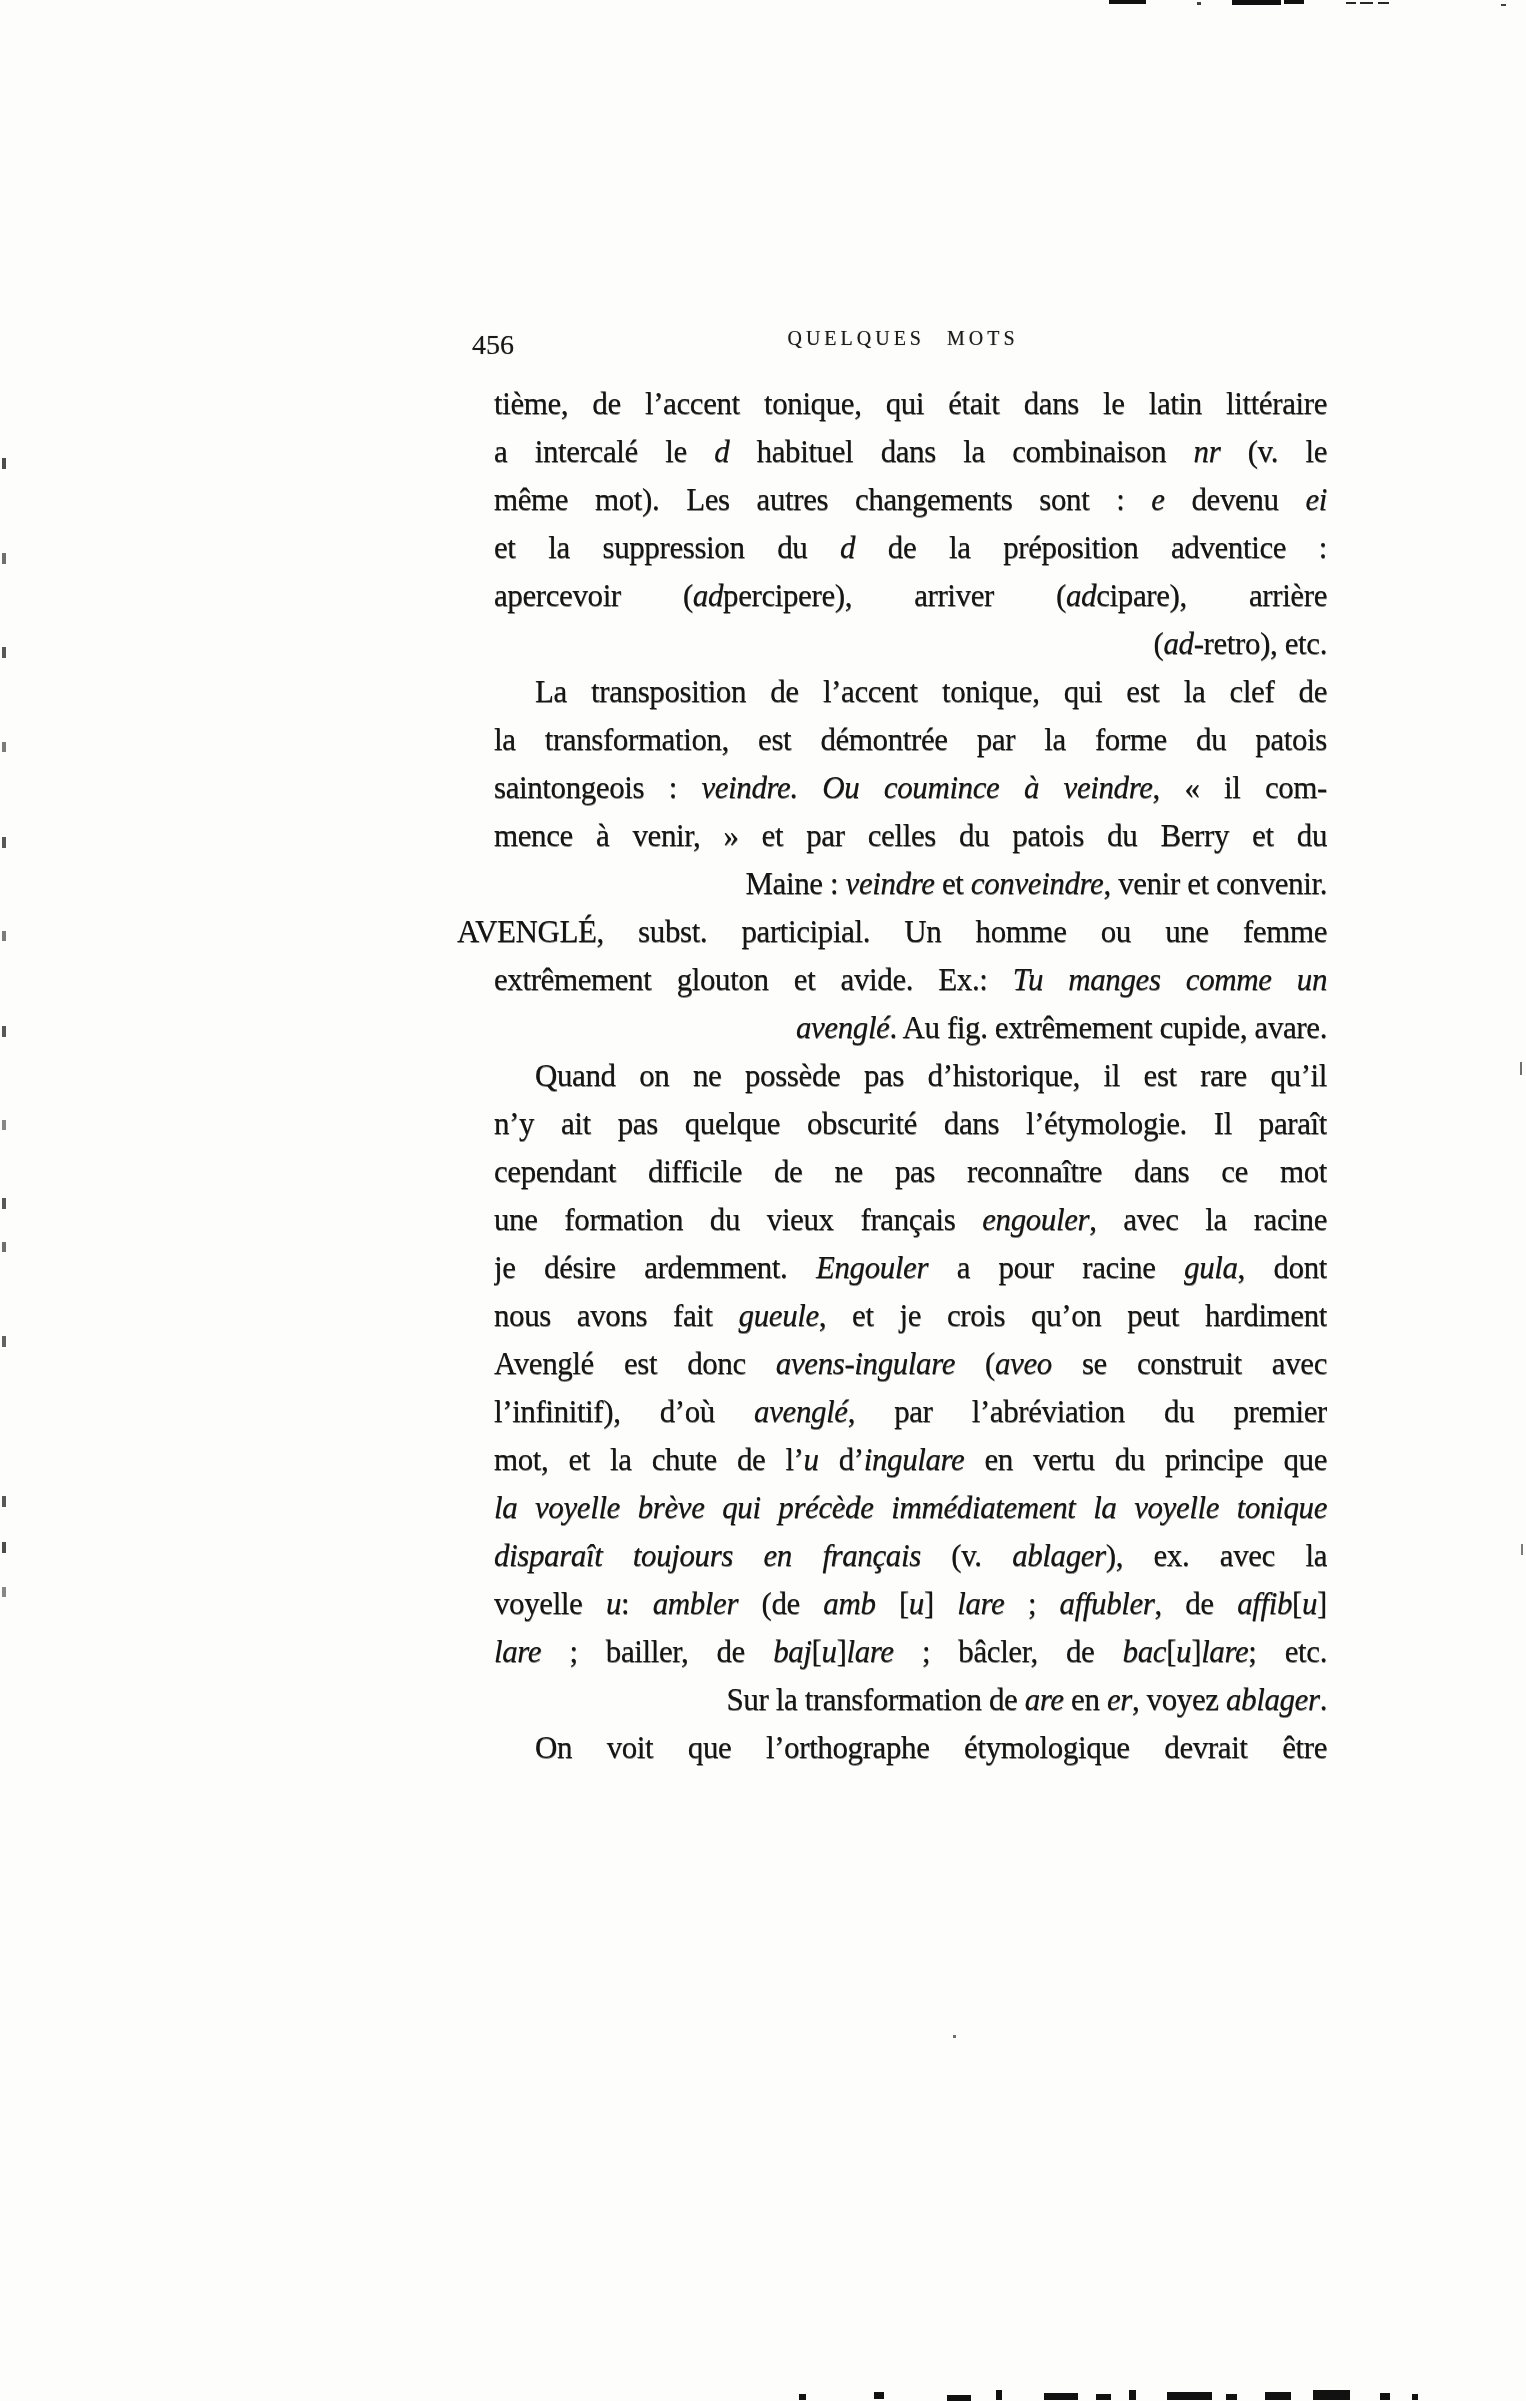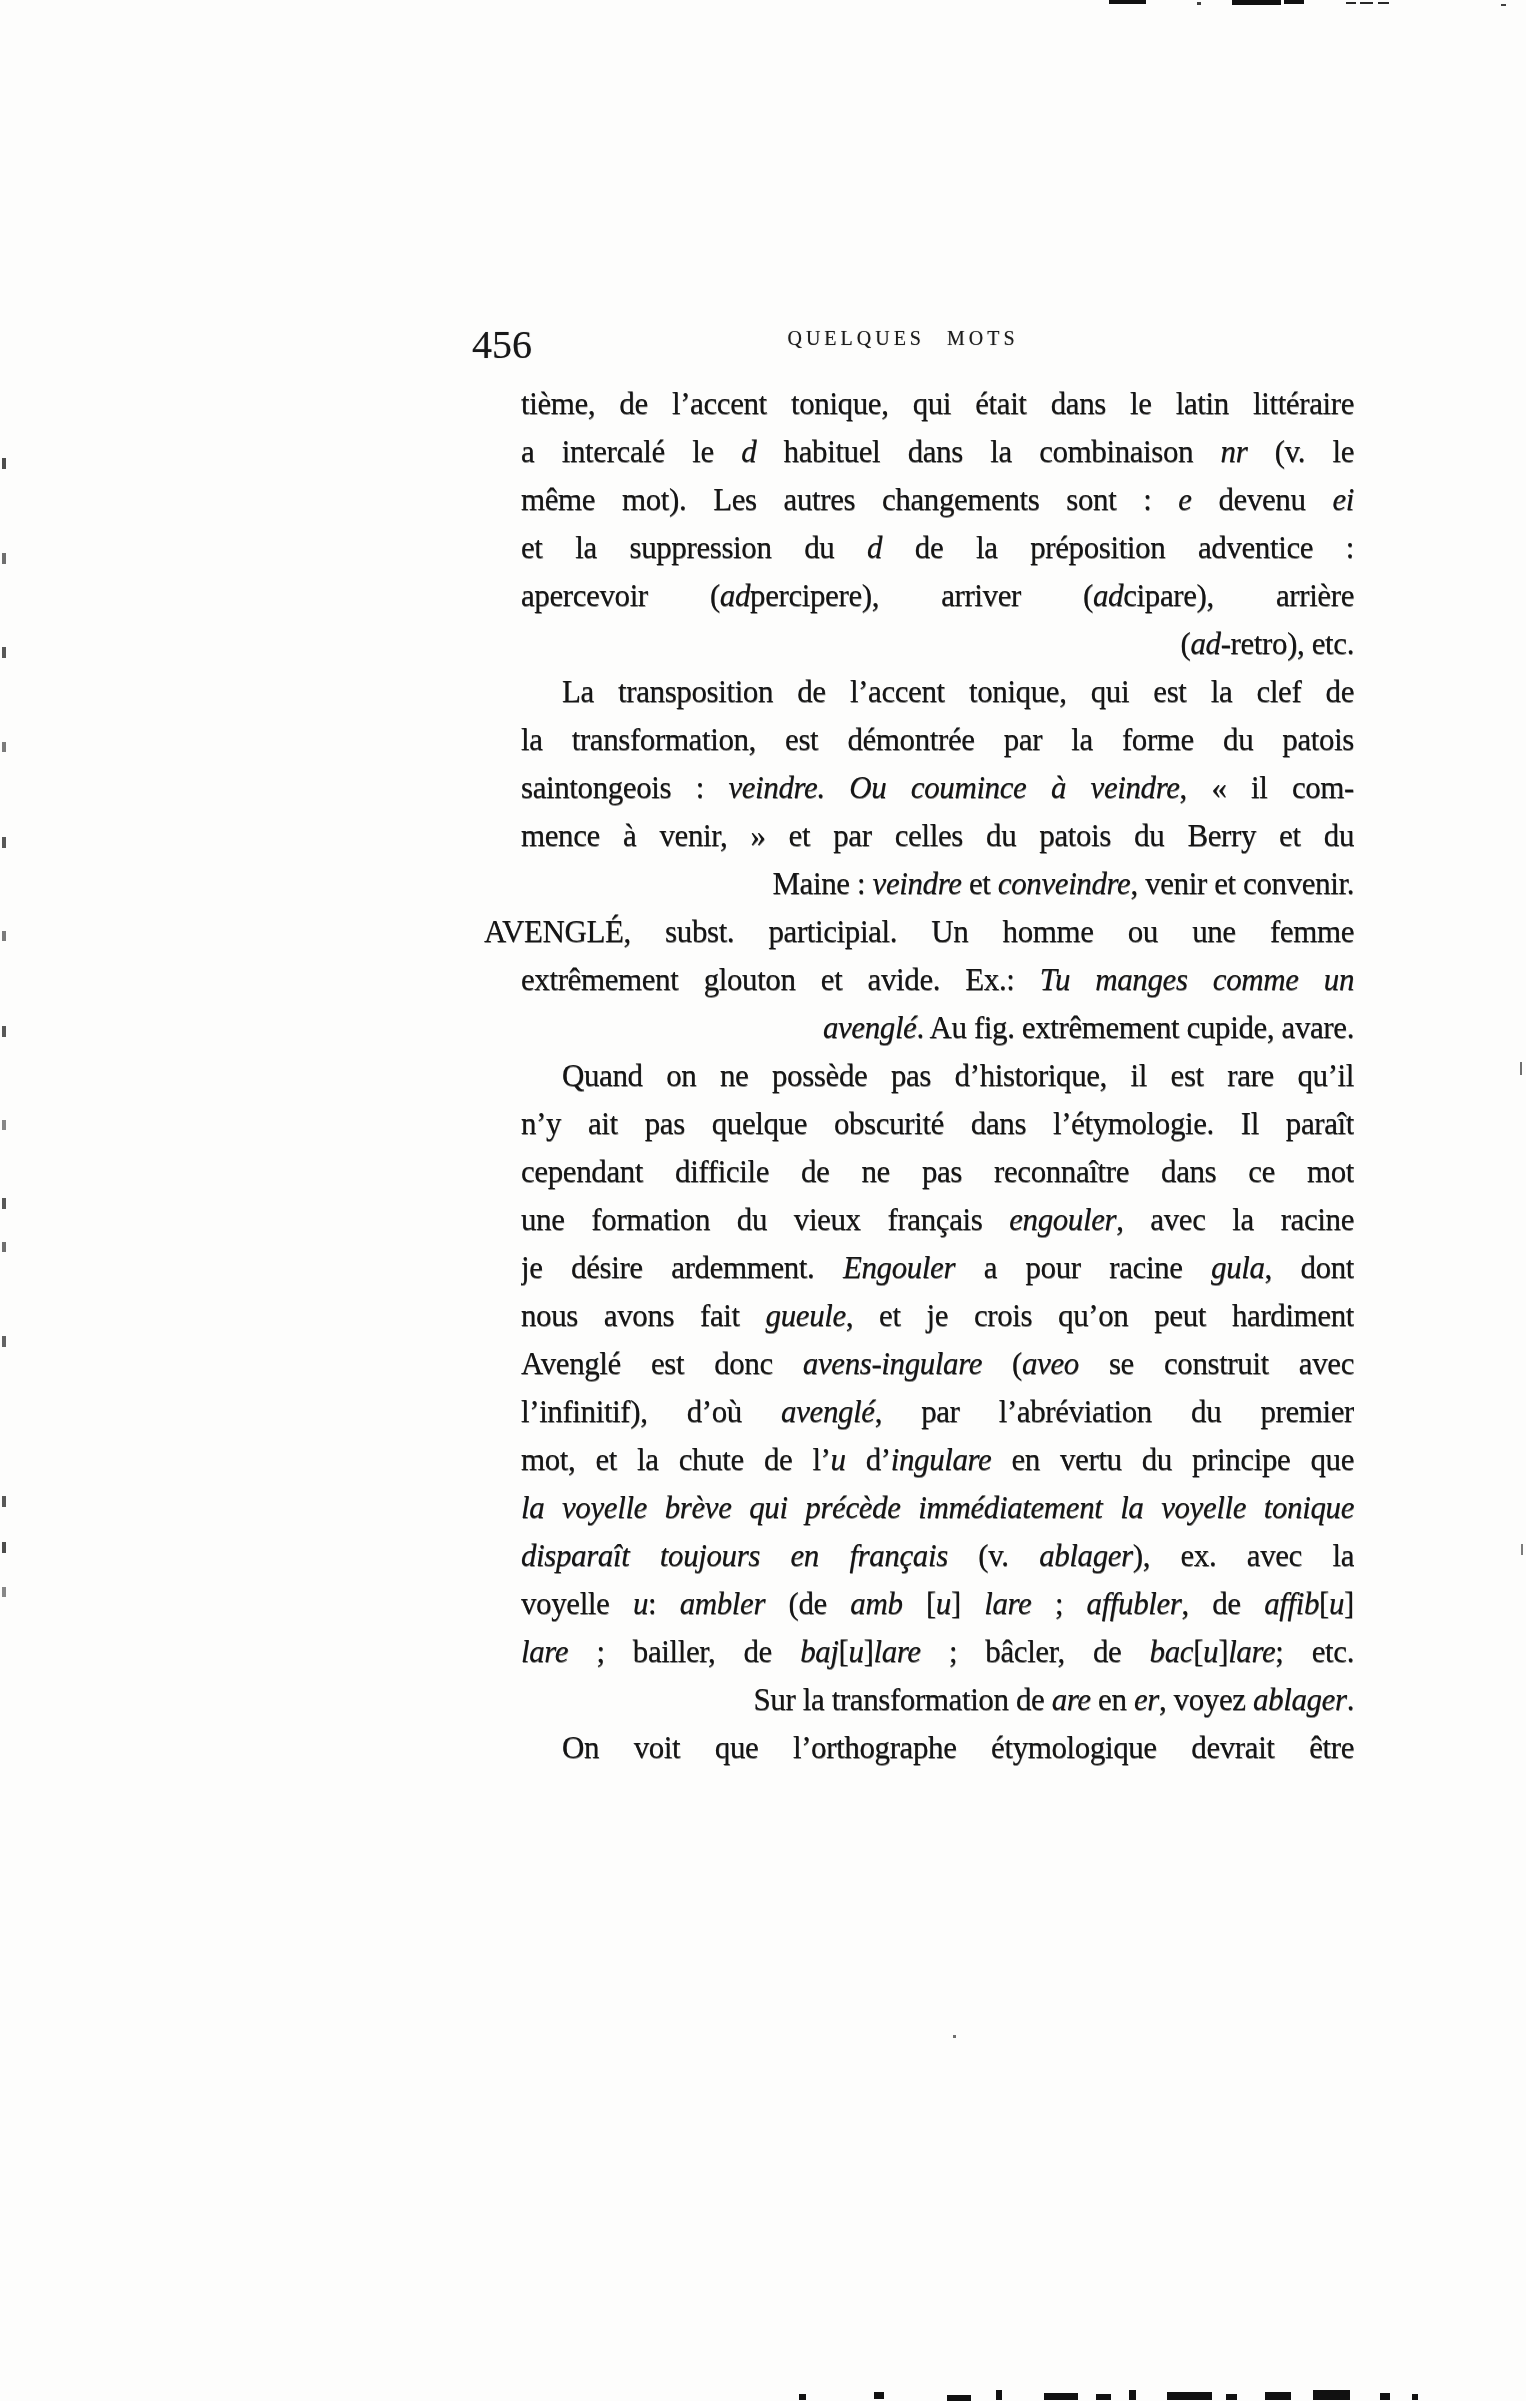--- a/index.html
+++ b/index.html
@@ -8,32 +8,32 @@
     width:1527px;height:2401px;
     background:#fdfdfc;
     overflow:hidden;
     font-family:"Liberation Serif","DejaVu Serif",serif;
     color:#151515;
   }
   
   .header{position:absolute;top:318px;left:0;width:100%;height:57px;}
   .page-number{
     position:absolute;left:472px;top:0;
-    font-size:40px;line-height:54px;color:#181818;
+    font-size:28px;line-height:54px;color:#181818;
     text-shadow:0 0 0.8px rgba(10,10,10,.55);
   }
   .running-title{
     position:absolute;left:903px;top:2px;transform:translateX(-50%);
     font-size:20px;line-height:36px;letter-spacing:4px;word-spacing:13px;
     color:#1c1c1c;white-space:nowrap;
     text-shadow:0 0 0.8px rgba(10,10,10,.5);
   }
   
   .body{
-    position:absolute;left:521px;top:380px;width:833px;
+    position:absolute;left:494px;top:380px;width:833px;
     font-size:31px;line-height:48px;letter-spacing:-0.4px;
     text-shadow:0.3px 0.5px 0.6px rgba(15,15,15,.5), -0.2px -0.2px 0.4px rgba(15,15,15,.3);
   }
   .line{
     text-align:justify;
     height:48px;overflow:hidden;
     white-space:normal;
   }
   .line::after{content:"";display:inline-block;width:100%;height:0;}
   .line.last{text-align:right;}

